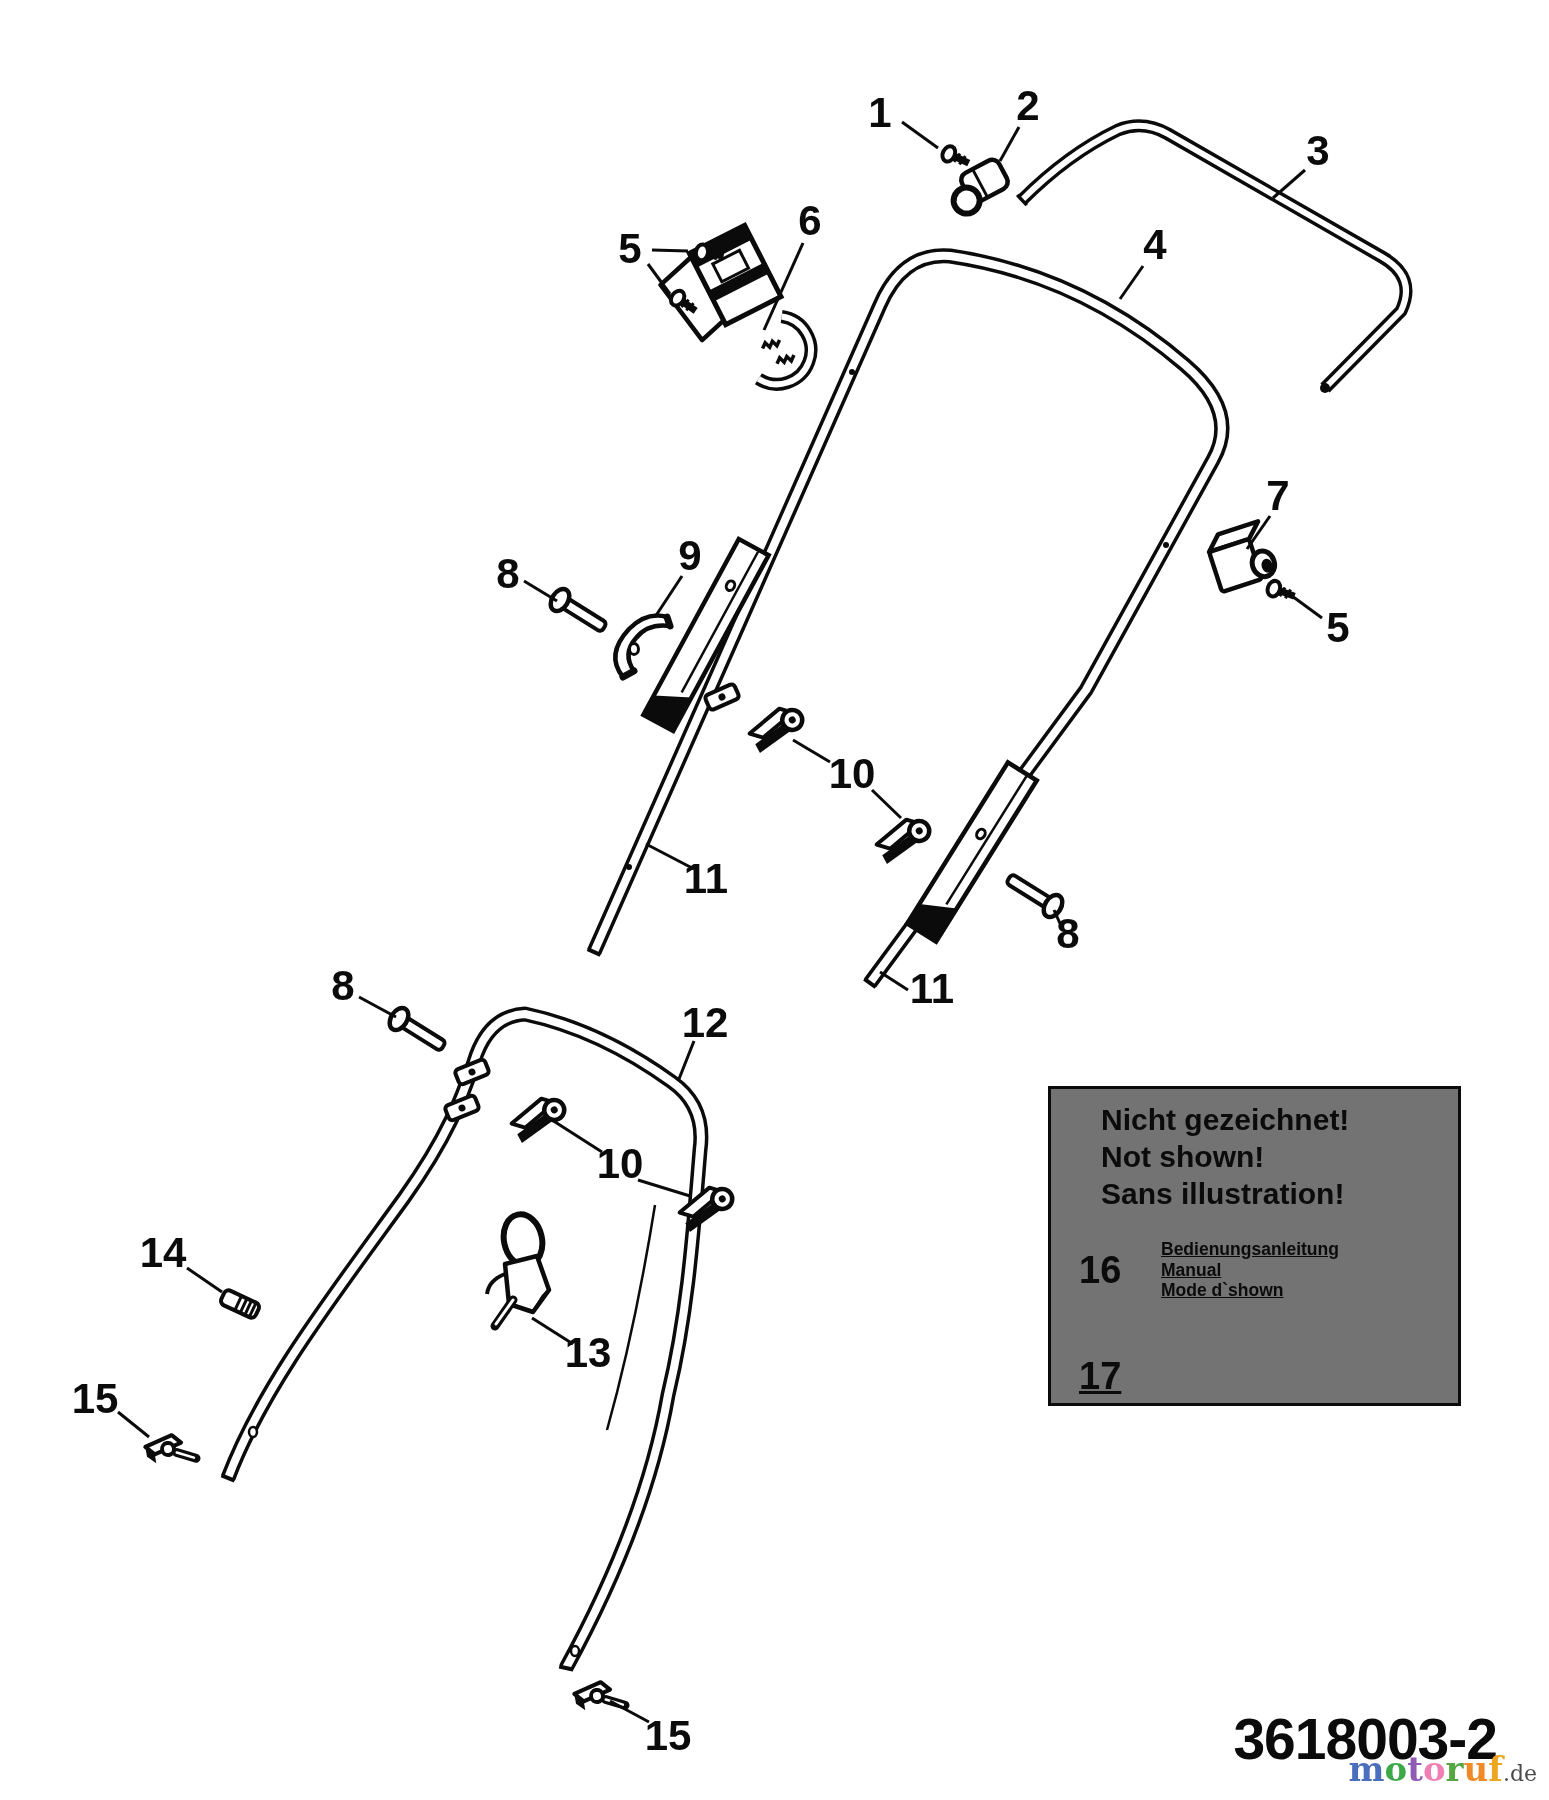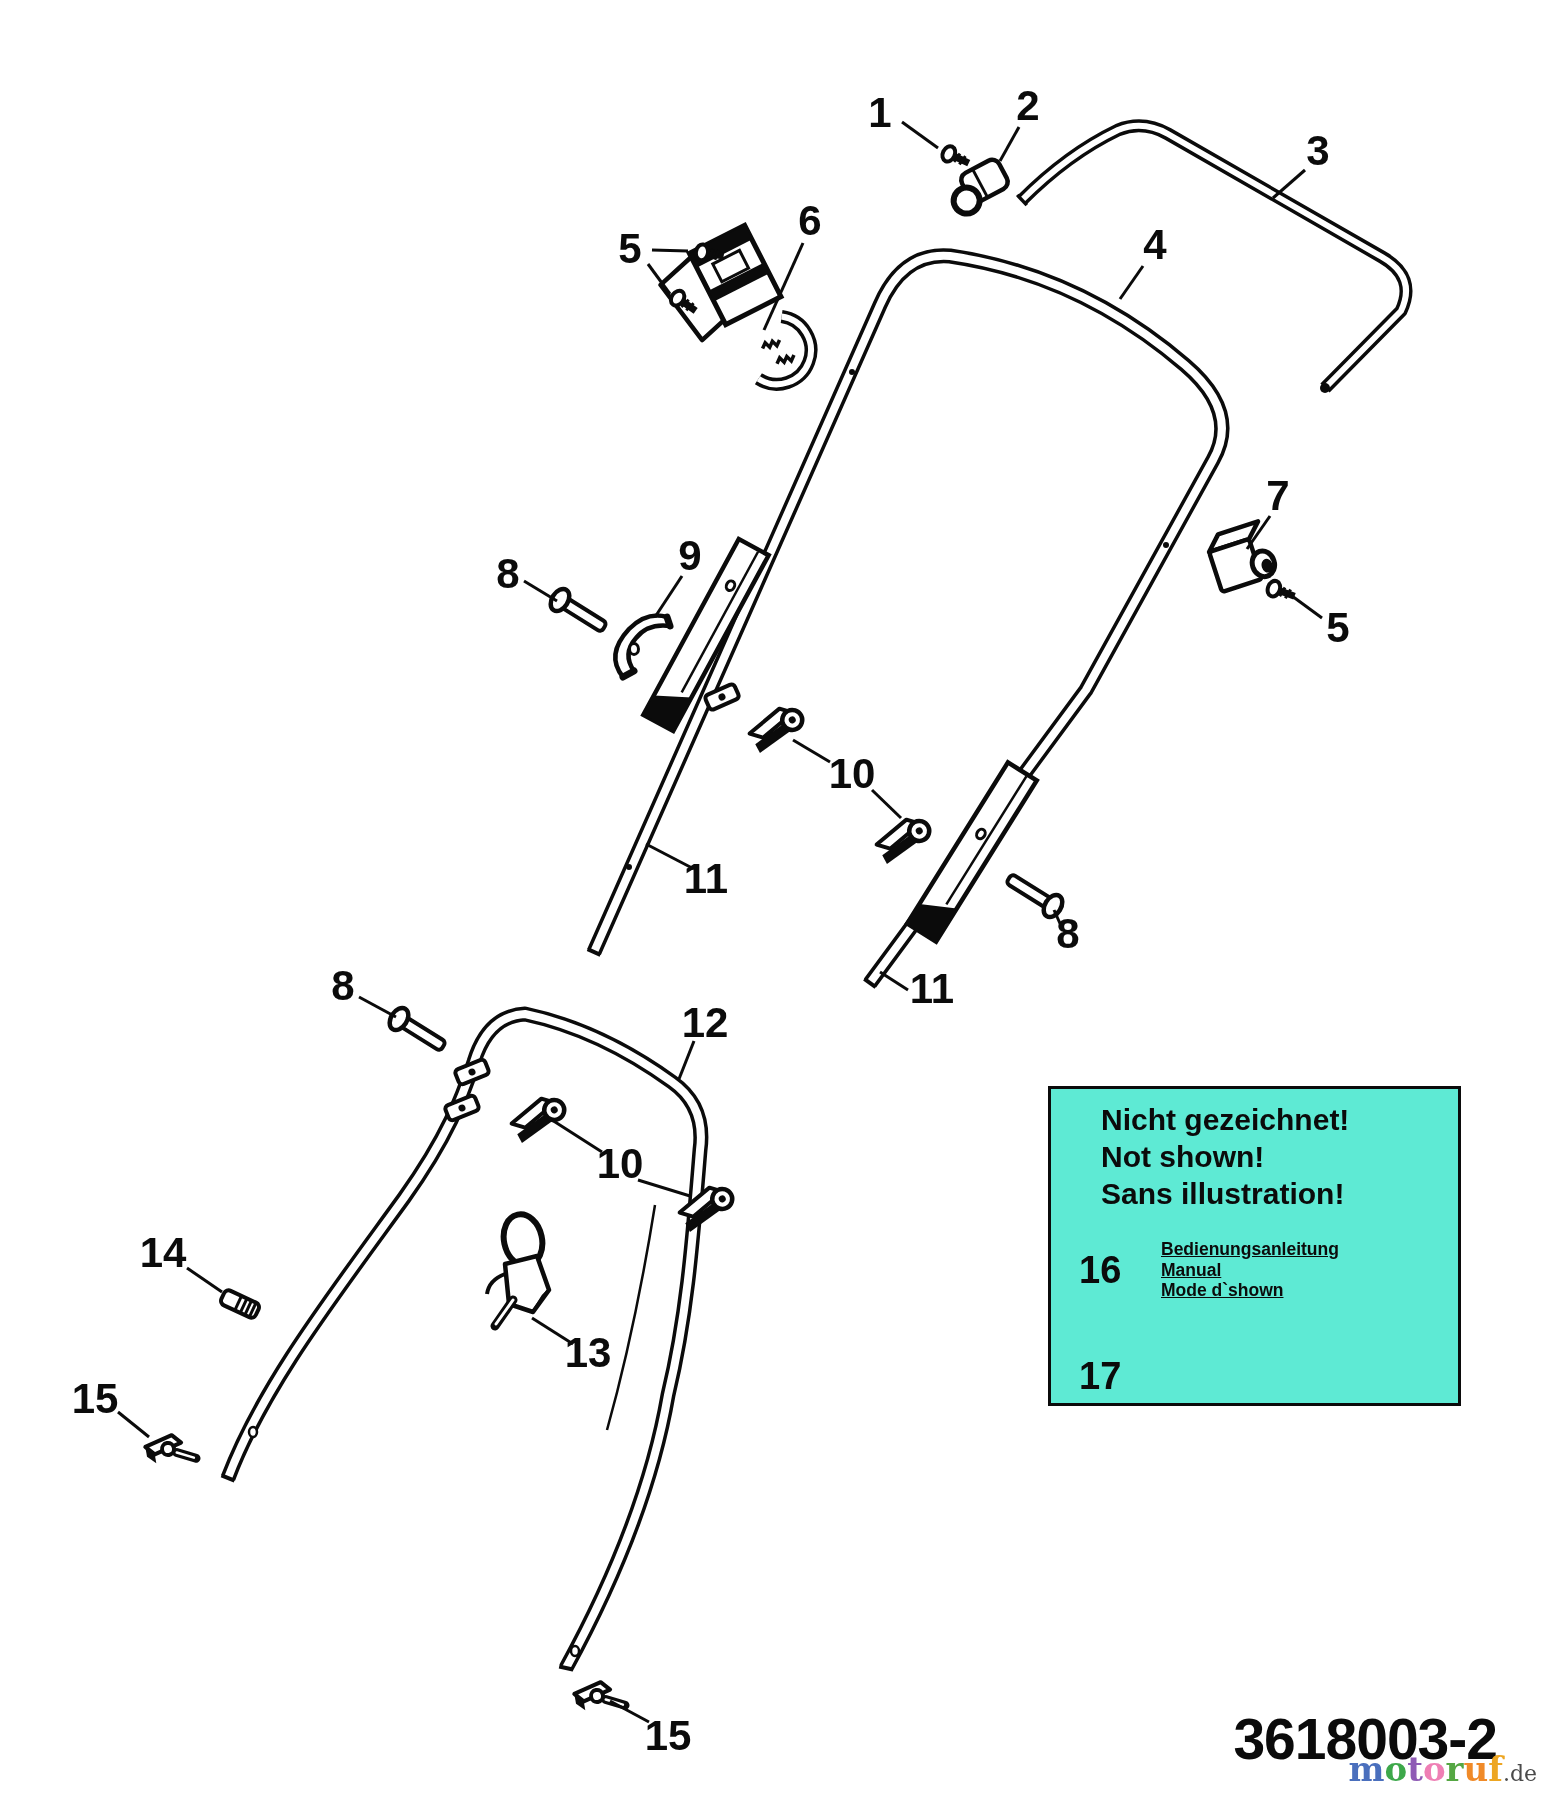--- a/index.html
+++ b/index.html
@@ -1,25 +1,25 @@
 <!DOCTYPE html>
 <html><head>
 <meta charset="utf-8">
 <style>
   html,body{margin:0;padding:0;background:#ffffff;}
   #page{position:relative;width:1549px;height:1800px;background:#ffffff;overflow:hidden;
         font-family:"Liberation Sans", sans-serif;color:#0b0b0b;}
   #diagram{position:absolute;left:0;top:0;}
   svg text.callout{font-family:"Liberation Sans", sans-serif;font-weight:bold;font-size:42px;fill:#0b0b0b;}
   .notice-box{position:absolute;left:1048px;top:1086px;width:413px;height:320px;
-              border:3px solid #0b0b0b;box-sizing:border-box;background:#5eead4;}
+              border:3px solid #0b0b0b;box-sizing:border-box;background:#737373;}
   .notice-title{position:absolute;left:50px;top:12px;font-size:30px;font-weight:bold;line-height:37px;white-space:nowrap;}
   .nb-num{position:absolute;font-size:38px;font-weight:bold;width:64px;text-align:left;}
   .nb-num.n16{left:28px;top:160px;}
-  .nb-num.n17{left:28px;top:266px;}
+  .nb-num.n17{left:28px;top:266px;text-decoration:underline;}
   .nb-desc{position:absolute;left:110px;font-size:17.5px;font-weight:bold;line-height:20.5px;white-space:nowrap;text-decoration:underline;}
   .nb-desc.d16{top:150px;}
   .nb-desc.d17{top:255px;}
   .part-number{position:absolute;right:52px;top:1706px;font-size:57px;font-weight:bold;
                letter-spacing:-1px;white-space:nowrap;}
   .logo{position:absolute;right:12px;top:1752px;font-family:"DejaVu Serif", serif;
         font-weight:bold;font-size:34px;line-height:34px;white-space:nowrap;}
   .logo .suffix{font-size:22px;font-weight:normal;}
 </style>
 </head>

